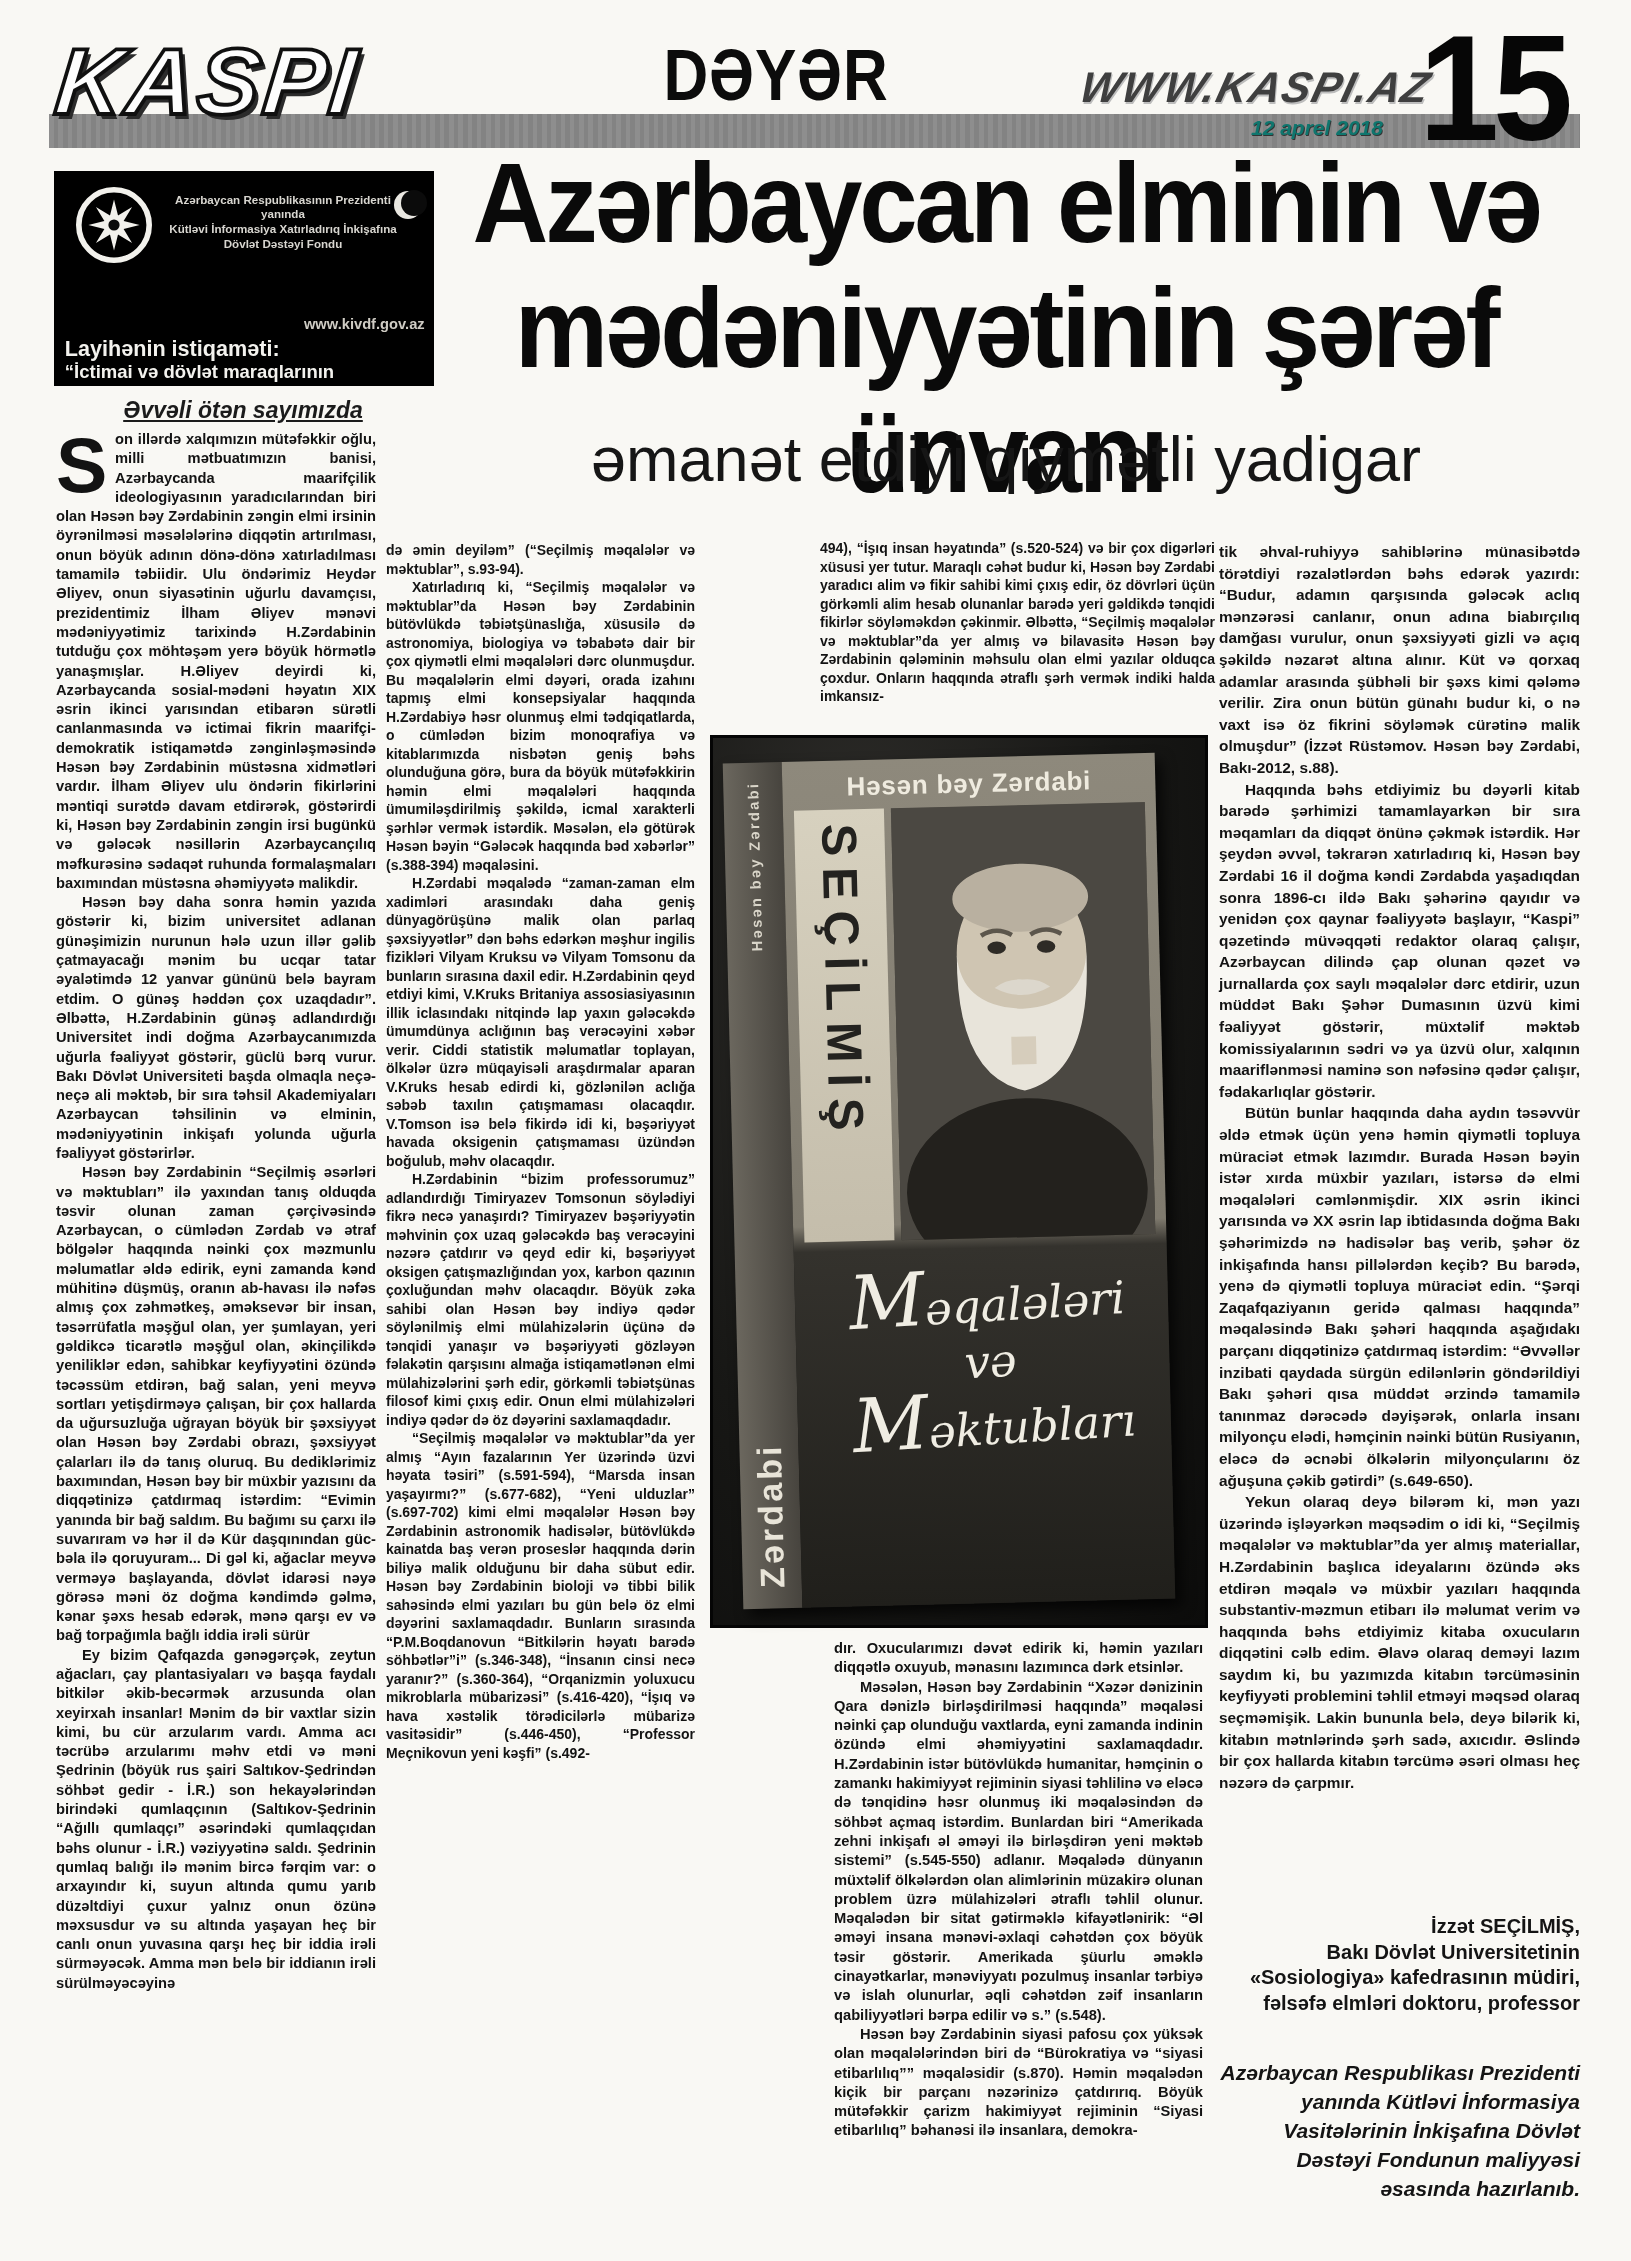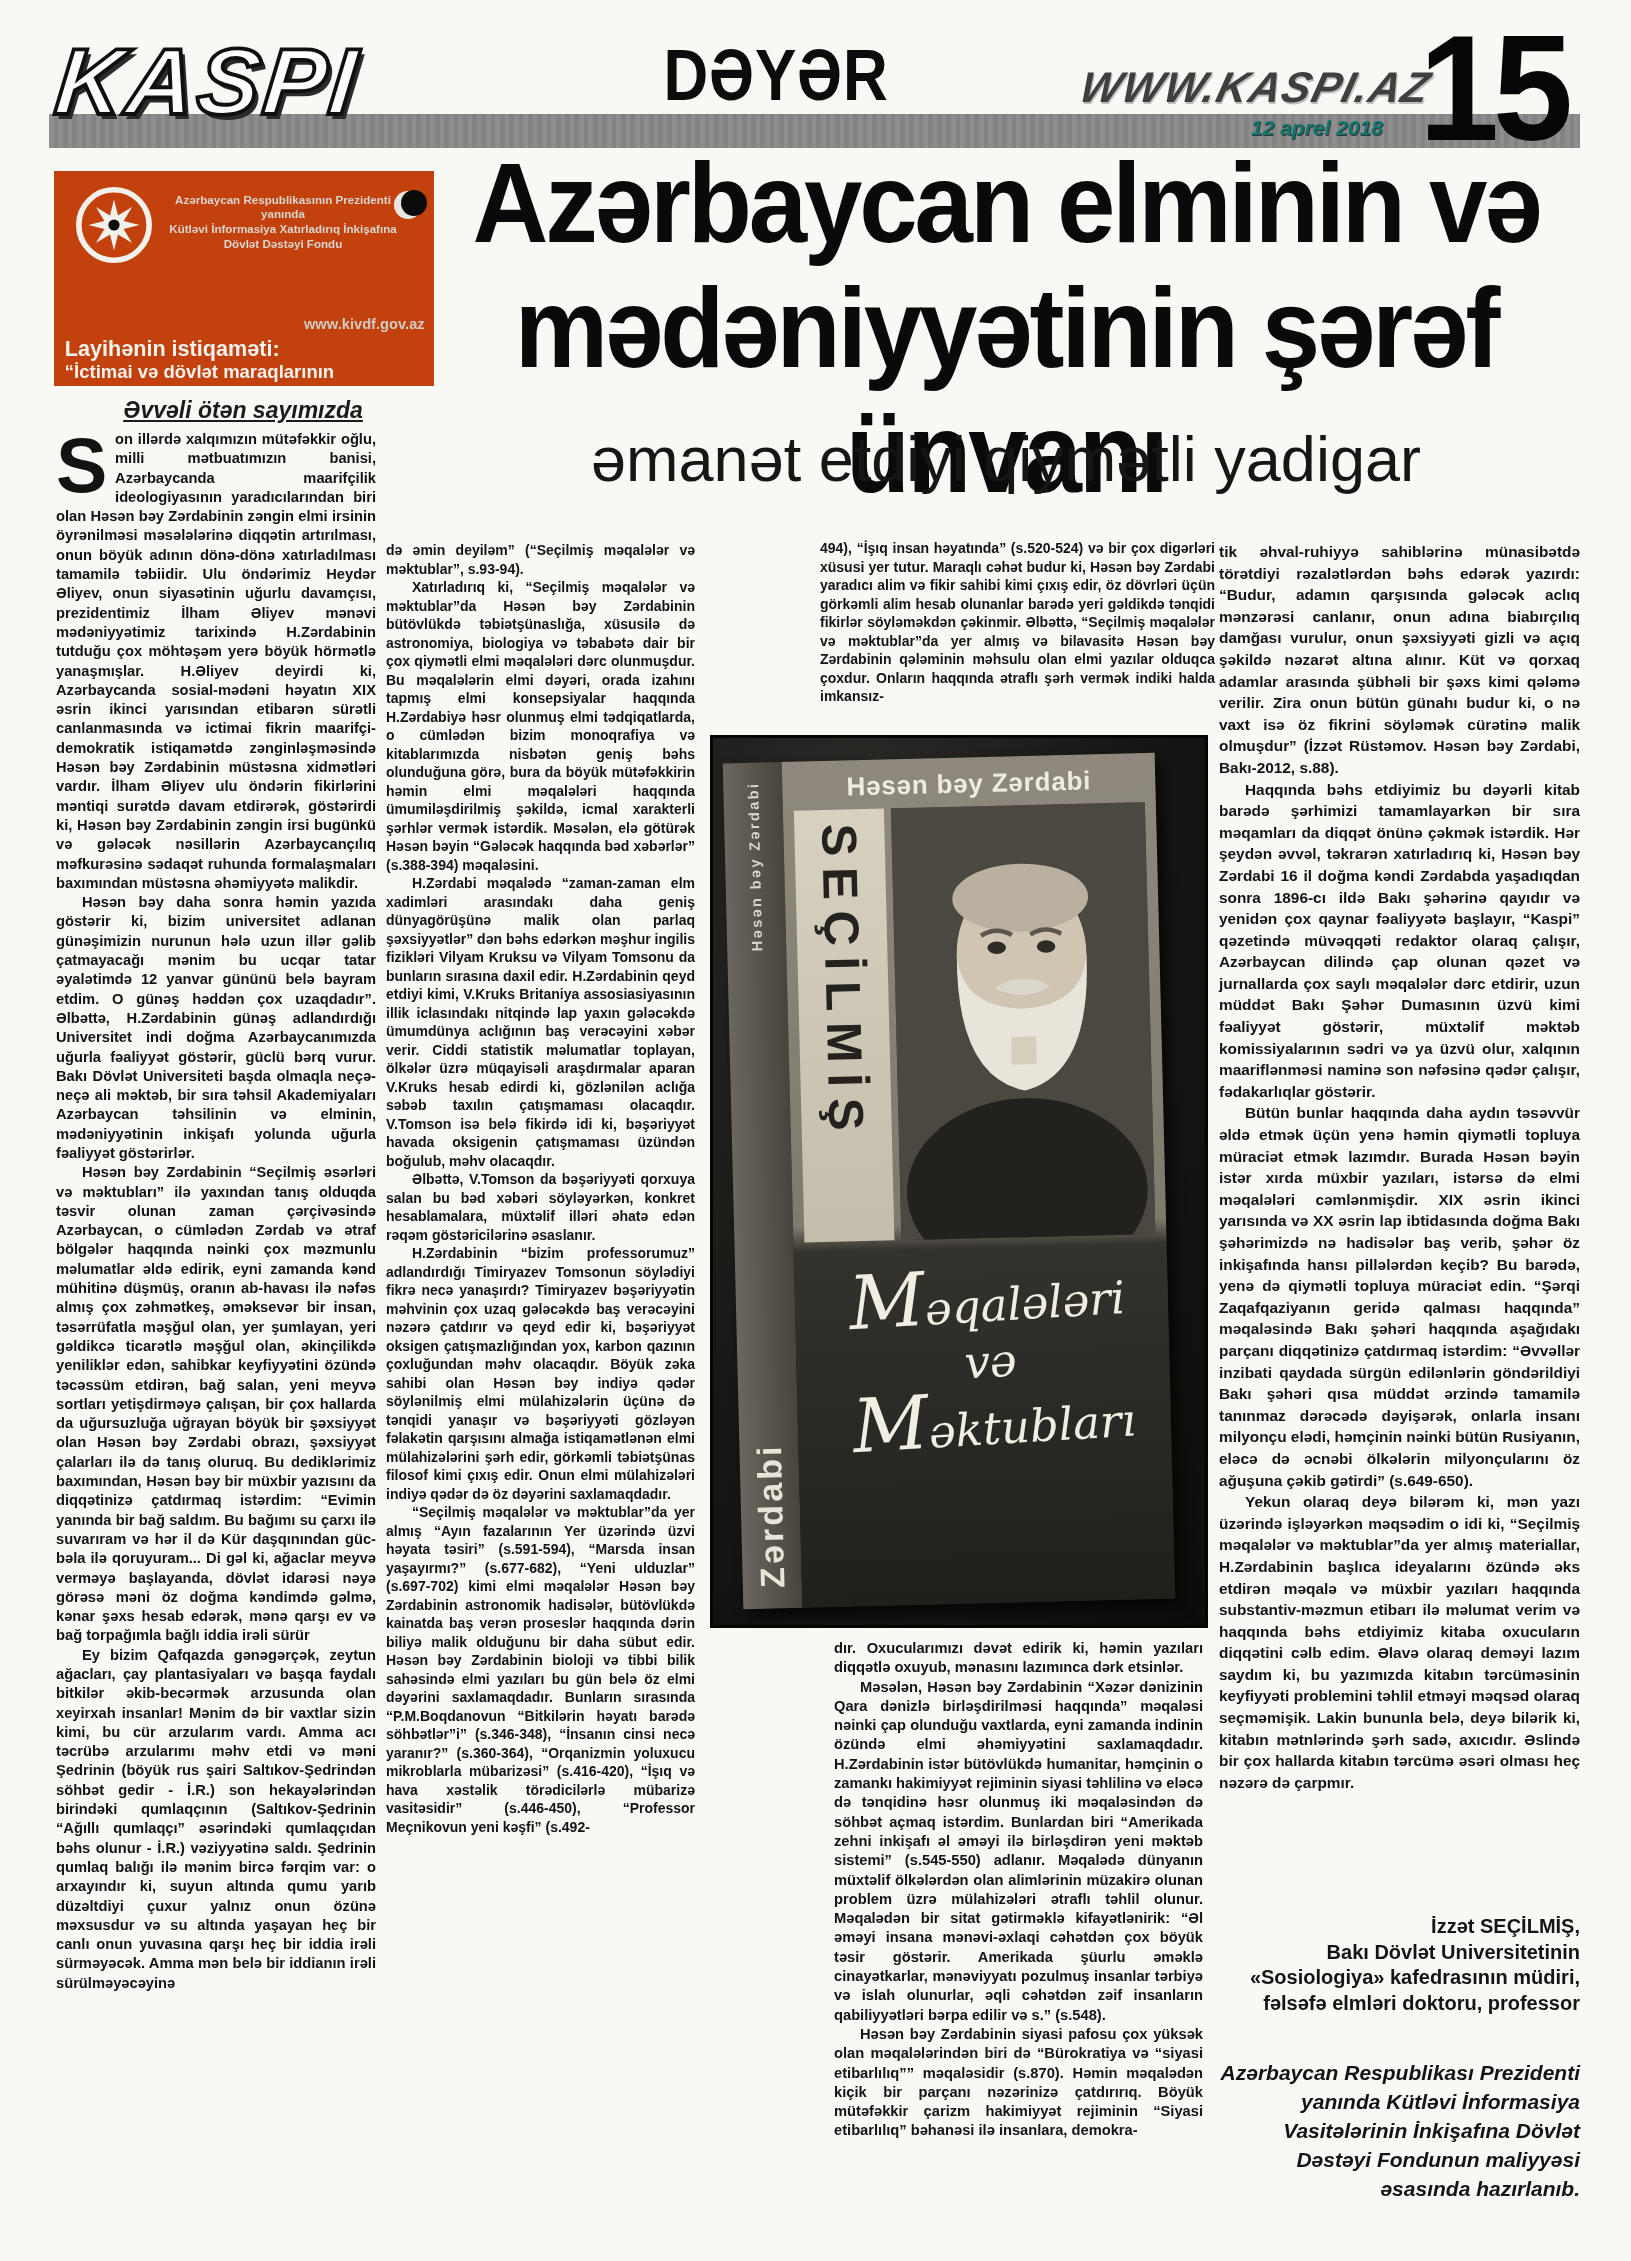--- a/index.html
+++ b/index.html
@@ -26,21 +26,21 @@
     font-size:62px; font-weight:900; letter-spacing:0.8px; color:#0c0c0c; transform:scaleY(1.15); }
   .site-url { left:1081px; top:63px; font-size:43px; font-weight:bold; font-style:italic;
     letter-spacing:1.5px; color:#3f3f3f; transform:skewX(-14deg);
     text-shadow:1.5px 1.5px 0 #bdbdbd; z-index:3; }
   .page-number { left:1419px; top:6.2px; font-size:144px; font-weight:900;
     color:#060606; transform:scaleY(1.05); z-index:4; letter-spacing:-6.2px;}
   .date-badge { left:1251px; top:116px; width:170px; font-size:21px; font-weight:bold;
     font-style:italic; color:#0f766e; z-index:4; text-shadow:0.8px 0.8px 0 #333; }
 
   
-  .kivdf { left:54px; top:171px; width:380px; height:215px; background:#c2410c;
+  .kivdf { left:54px; top:171px; width:380px; height:215px; background:#000000;
     color:#f3f2ee; overflow:hidden; z-index:2; }
   .kivdf-emblem { left:20px; top:14px; width:80px; height:80px; }
   .kivdf-org { left:110px; top:21.6px; width:238px; font-size:11.6px; line-height:14.7px;
     font-weight:bold; text-align:center; color:#d8d6d0; }
   .crescent { right:12.4px; top:20px; width:28px; height:28px; }
   .crescent .c1 { position:absolute; inset:0; border-radius:50%; background:#e9e7e1; }
   .crescent .c2 { position:absolute; left:7.7px; top:-1.5px; width:26px; height:26px;
     border-radius:50%; background:#0b0b0b; }
   .kivdf-abbr { left:0; top:68px; width:100%; text-align:center;
     font-size:71px; font-weight:900; letter-spacing:4.6px; color:#ffffff; }
@@ -152,21 +152,20 @@
 <div class="abs coltext col1">
     <p>Son illərdə xalqımızın mütəfəkkir oğlu, milli mətbuatımızın banisi, Azərbaycanda maarifçilik ideologiyasının yaradıcılarından biri olan Həsən bəy Zərdabinin zəngin elmi irsinin öyrənilməsi məsələlərinə diqqətin artırılması, onun böyük adının dönə-dönə xatırladılması tamamilə təbiidir. Ulu öndərimiz Heydər Əliyev, onun siyasətinin uğurlu davamçısı, prezidentimiz İlham Əliyev mənəvi mədəniyyətimiz tarixində H.Zərdabinin tutduğu çox möhtəşəm yerə böyük hörmətlə yanaşmışlar. H.Əliyev deyirdi ki, Azərbaycanda sosial-mədəni həyatın XIX əsrin ikinci yarısından etibarən sürətli canlanmasında və ictimai fikrin maarifçi-demokratik istiqamətdə zənginləşməsində Həsən bəy Zərdabinin müstəsna xidmətləri vardır. İlham Əliyev ulu öndərin fikirlərini məntiqi surətdə davam etdirərək, göstərirdi ki, Həsən bəy Zərdabinin zəngin irsi bugünkü və gələcək nəsillərin Azərbaycançılıq məfkurəsinə sədaqət ruhunda formalaşmaları baxımından müstəsna əhəmiyyətə malikdir.</p>
     <p>Həsən bəy daha sonra həmin yazıda göstərir ki, bizim universitet adlanan günəşimizin nurunun hələ uzun illər gəlib çatmayacağı mənim bu ucqar tatar əyalətimdə 12 yanvar gününü belə bayram etdim. O günəş həddən çox uzaqdadır”. Əlbəttə, H.Zərdabinin günəş adlandırdığı Universitet indi doğma Azərbaycanımızda uğurla fəaliyyət göstərir, güclü bərq vurur. Bakı Dövlət Universiteti başda olmaqla neçə-neçə ali məktəb, bir sıra təhsil Akademiyaları Azərbaycan təhsilinin və elminin, mədəniyyətinin inkişafı yolunda uğurla fəaliyyət göstərirlər.</p>
     <p>Həsən bəy Zərdabinin “Seçilmiş əsərləri və məktubları” ilə yaxından tanış olduqda təsvir olunan zaman çərçivəsində Azərbaycan, o cümlədən Zərdab və ətraf bölgələr haqqında nəinki çox məzmunlu məlumatlar əldə edirik, eyni zamanda kənd mühitinə düşmüş, oranın ab-havası ilə nəfəs almış çox zəhmətkeş, əməksevər bir insan, təsərrüfatla məşğul olan, yer şumlayan, yeri gəldikcə ticarətlə məşğul olan, əkinçilikdə yeniliklər edən, sahibkar keyfiyyətini özündə təcəssüm etdirən, bağ salan, yeni meyvə sortları yetişdirməyə çalışan, bir çox hallarda da uğursuzluğa uğrayan böyük bir şəxsiyyət olan Həsən bəy Zərdabi obrazı, şəxsiyyət çalarları ilə də tanış oluruq. Bu dediklərimiz baxımından, Həsən bəy bir müxbir yazısını da diqqətinizə çatdırmaq istərdim: “Evimin yanında bir bağ saldım. Bu bağımı su çarxı ilə suvarıram və hər il də Kür daşqınından güc-bəla ilə qoruyuram... Di gəl ki, ağaclar meyvə verməyə başlayanda, dövlət idarəsi nəyə görəsə məni öz doğma kəndimdə gəlmə, kənar şəxs hesab edərək, mənə qarşı ev və bağ torpağımla bağlı iddia irəli sürür</p>
     <p>Ey bizim Qafqazda gənəgərçək, zeytun ağacları, çay plantasiyaları və başqa faydalı bitkilər əkib-becərmək arzusunda olan xeyirxah insanlar! Mənim də bir vaxtlar sizin kimi, bu cür arzularım vardı. Amma acı təcrübə arzularımı məhv etdi və məni Şedrinin (böyük rus şairi Saltıkov-Şedrindən söhbət gedir - İ.R.) son hekayələrindən birindəki qumlaqçının (Saltıkov-Şedrinin “Ağıllı qumlaqçı” əsərindəki qumlaqçıdan bəhs olunur - İ.R.) vəziyyətinə saldı. Şedrinin qumlaq balığı ilə mənim bircə fərqim var: o arxayındır ki, suyun altında qumu yarıb düzəltdiyi çuxur yalnız onun özünə məxsusdur və su altında yaşayan heç bir canlı onun yuvasına qarşı heç bir iddia irəli sürməyəcək. Amma mən belə bir iddianın irəli sürülməyəcəyinə</p>
   </div>
 <div class="abs coltext cont col2">
     <p>də əmin deyiləm” (“Seçilmiş məqalələr və məktublar”, s.93-94).</p>
     <p>Xatırladırıq ki, “Seçilmiş məqalələr və məktublar”da Həsən bəy Zərdabinin bütövlükdə təbiətşünaslığa, xüsusilə də astronomiya, biologiya və təbabətə dair bir çox qiymətli elmi məqalələri dərc olunmuşdur. Bu məqalələrin elmi dəyəri, orada izahını tapmış elmi konsepsiyalar haqqında H.Zərdabiyə həsr olunmuş elmi tədqiqatlarda, o cümlədən bizim monoqrafiya və kitablarımızda nisbətən geniş bəhs olunduğuna görə, bura da böyük mütəfəkkirin həmin elmi məqalələri haqqında ümumiləşdirilmiş şəkildə, icmal xarakterli şərhlər vermək istərdik. Məsələn, elə götürək Həsən bəyin “Gələcək haqqında bəd xəbərlər” (s.388-394) məqaləsini.</p>
     <p>H.Zərdabi məqalədə “zaman-zaman elm xadimləri arasındakı daha geniş dünyagörüşünə malik olan parlaq şəxsiyyətlər” dən bəhs edərkən məşhur ingilis fizikləri Vilyam Kruksu və Vilyam Tomsonu da bunların sırasına daxil edir. H.Zərdabinin qeyd etdiyi kimi, V.Kruks Britaniya assosiasiyasının illik iclasındakı nitqində lap yaxın gələcəkdə ümumdünya aclığının baş verəcəyini xəbər verir. Ciddi statistik məlumatlar toplayan, ölkələr üzrə müqayisəli araşdırmalar aparan V.Kruks hesab edirdi ki, gözlənilən aclığa səbəb taxılın çatışmaması olacaqdır. V.Tomson isə belə fikirdə idi ki, bəşəriyyət havada oksigenin çatışmaması üzündən boğulub, məhv olacaqdır.</p>
-    <p>Əlbəttə, V.Tomson da bəşəriyyəti qorxuya salan bu bəd xəbəri söyləyərkən, konkret hesablamalara, müxtəlif illəri əhatə edən rəqəm göstəricilərinə əsaslanır.</p>
     <p>H.Zərdabinin “bizim professorumuz” adlandırdığı Timiryazev Tomsonun söylədiyi fikrə necə yanaşırdı? Timiryazev bəşəriyyətin məhvinin çox uzaq gələcəkdə baş verəcəyini nəzərə çatdırır və qeyd edir ki, bəşəriyyət oksigen çatışmazlığından yox, karbon qazının çoxluğundan məhv olacaqdır. Böyük zəka sahibi olan Həsən bəy indiyə qədər söylənilmiş elmi mülahizələrin üçünə də tənqidi yanaşır və bəşəriyyəti gözləyən fəlakətin qarşısını almağa istiqamətlənən elmi mülahizələrini şərh edir, görkəmli təbiətşünas filosof kimi çıxış edir. Onun elmi mülahizələri indiyə qədər də öz dəyərini saxlamaqdadır.</p>
     <p>“Seçilmiş məqalələr və məktublar”da yer almış “Ayın fazalarının Yer üzərində üzvi həyata təsiri” (s.591-594), “Marsda insan yaşayırmı?” (s.677-682), “Yeni ulduzlar” (s.697-702) kimi elmi məqalələr Həsən bəy Zərdabinin astronomik hadisələr, bütövlükdə kainatda baş verən proseslər haqqında dərin biliyə malik olduğunu bir daha sübut edir. Həsən bəy Zərdabinin bioloji və tibbi bilik sahəsində elmi yazıları bu gün belə öz elmi dəyərini saxlamaqdadır. Bunların sırasında “P.M.Boqdanovun “Bitkilərin həyatı barədə söhbətlər”i” (s.346-348), “İnsanın cinsi necə yaranır?” (s.360-364), “Orqanizmin yoluxucu mikroblarla mübarizəsi” (s.416-420), “İşıq və hava xəstəlik törədicilərlə mübarizə vasitəsidir” (s.446-450), “Professor Meçnikovun yeni kəşfi” (s.492-</p>
   </div>
 <div class="abs coltext cont midtop">
     <p>494), “İşıq insan həyatında” (s.520-524) və bir çox digərləri xüsusi yer tutur. Maraqlı cəhət budur ki, Həsən bəy Zərdabi yaradıcı alim və fikir sahibi kimi çıxış edir, öz dövrləri üçün görkəmli alim hesab olunanlar barədə yeri gəldikdə tənqidi fikirlər söyləməkdən çəkinmir. Əlbəttə, “Seçilmiş məqalələr və məktublar”da yer almış və bilavasitə Həsən bəy Zərdabinin qələminin məhsulu olan elmi yazılar olduqca çoxdur. Onların haqqında ətraflı şərh vermək indiki halda imkansız-</p>
   </div>
 <div class="abs coltext cont midbottom">
     <p>dır. Oxucularımızı dəvət edirik ki, həmin yazıları diqqətlə oxuyub, mənasını lazımınca dərk etsinlər.</p>
     <p>Məsələn, Həsən bəy Zərdabinin “Xəzər dənizinin Qara dənizlə birləşdirilməsi haqqında” məqaləsi nəinki çap olunduğu vaxtlarda, eyni zamanda indinin özündə elmi əhəmiyyətini saxlamaqdadır. H.Zərdabinin istər bütövlükdə humanitar, həmçinin o zamankı hakimiyyət rejiminin siyasi təhlilinə və eləcə də tənqidinə həsr olunmuş iki məqaləsindən də söhbət açmaq istərdim. Bunlardan biri “Amerikada zehni inkişafı əl əməyi ilə birləşdirən yeni məktəb sistemi” (s.545-550) adlanır. Məqalədə dünyanın müxtəlif ölkələrdən olan alimlərinin müzakirə olunan problem üzrə mülahizələri ətraflı təhlil olunur. Məqalədən bir sitat gətirməklə kifayətlənirik: “Əl əməyi insana mənəvi-əxlaqi cəhətdən çox böyük təsir göstərir. Amerikada şüurlu əməklə cinayətkarlar, mənəviyyatı pozulmuş insanlar tərbiyə və islah olunurlar, əqli cəhətdən zəif insanların qabiliyyətləri bərpa edilir və s.” (s.548).</p>
     <p>Həsən bəy Zərdabinin siyasi pafosu çox yüksək olan məqalələrindən biri də “Bürokratiya və “siyasi etibarlılıq”” məqaləsidir (s.870). Həmin məqalədən kiçik bir parçanı nəzərinizə çatdırırıq. Böyük mütəfəkkir çarizm hakimiyyət rejiminin “Siyasi etibarlılıq” bəhanəsi ilə insanlara, demokra-</p>

